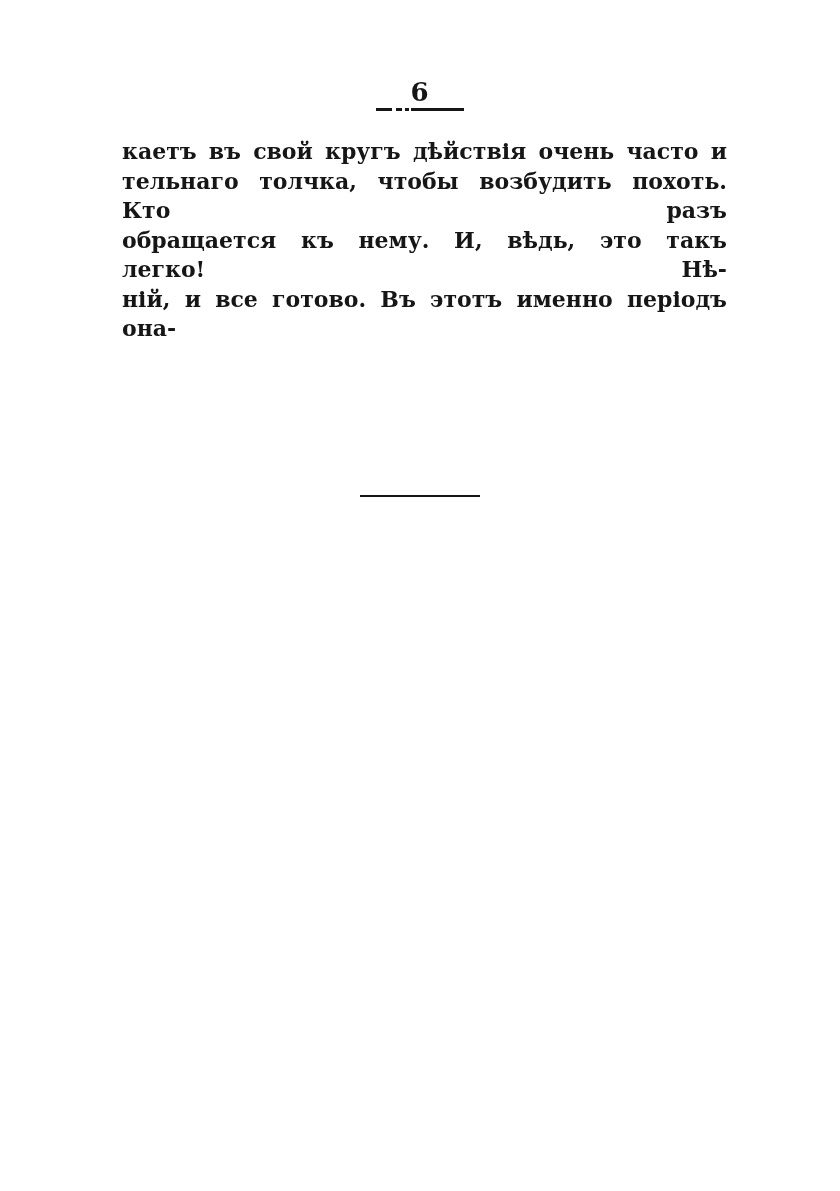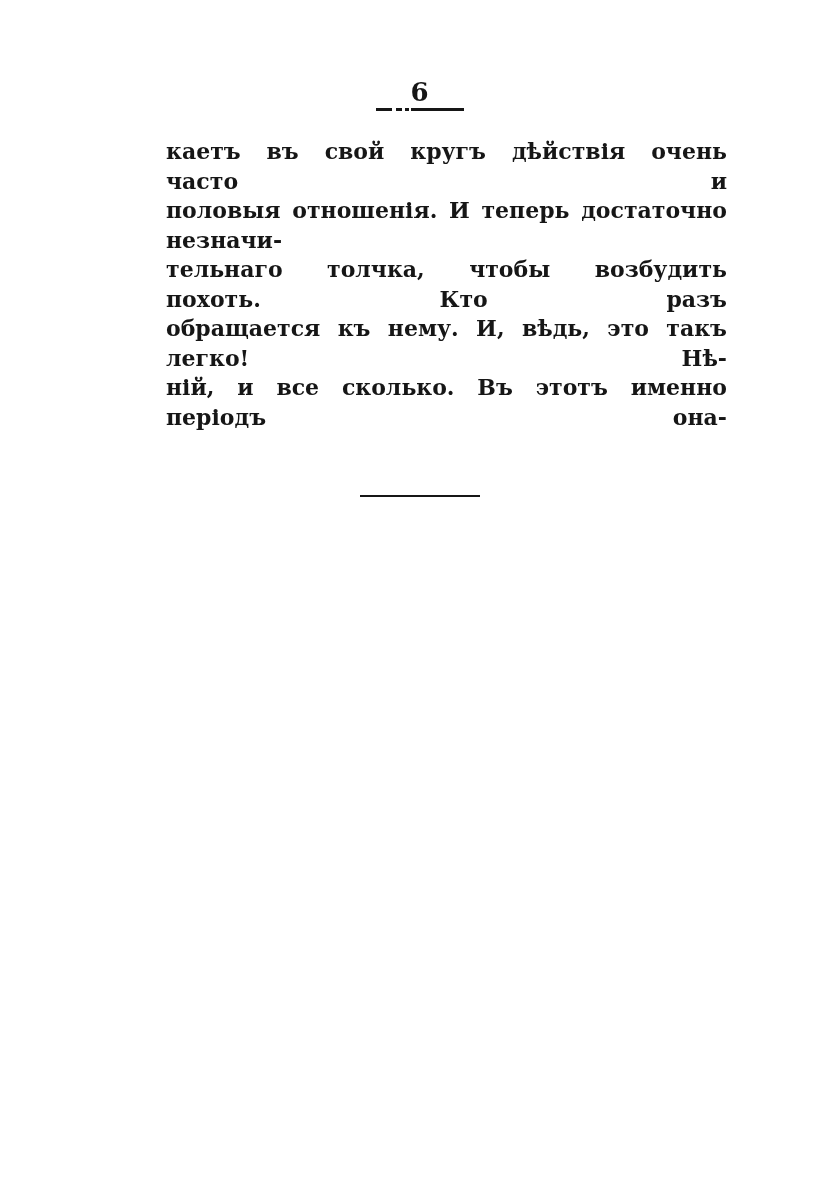--- a/index.html
+++ b/index.html
@@ -51,21 +51,20 @@
     top: 137px;
     left: 122px;
     width: 605px;
     font-size: 22px;
     line-height: 29.5px;
     word-spacing: 3px;
   }
   .line {
     white-space: nowrap;
     text-align: left;
-    margin-left: 44px;
   }
   .line.justify {
     white-space: normal;
     text-align: justify;
     text-align-last: justify;
   }
   .section-divider {
     position: absolute;
     top: 495px;
     left: 360px;
@@ -79,21 +78,20 @@
 
 <div class="sheet">
 
   <header class="page-header">
     <div class="page-number">6</div>
     <div class="page-number-rule"></div>
   </header>
 
   <main class="body-text">
     <div class="line justify">каетъ въ свой кругъ дѣйствія очень часто и</div>
-    <div class="line justify">половыя отношенія. И теперь достаточно незначи-</div>
     <div class="line justify">тельнаго толчка, чтобы возбудить похоть. Кто разъ</div>
     <div class="line justify">обращается къ нему. И, вѣдь, это такъ легко! Нѣ-</div>
-    <div class="line justify">ній, и все сколько. Въ этотъ именно періодъ она-</div>
+    <div class="line justify">ній, и все готово. Въ этотъ именно періодъ она-</div>
   </main>
 
   <div class="section-divider"></div>
 
 </div>
 
 </body></html>

